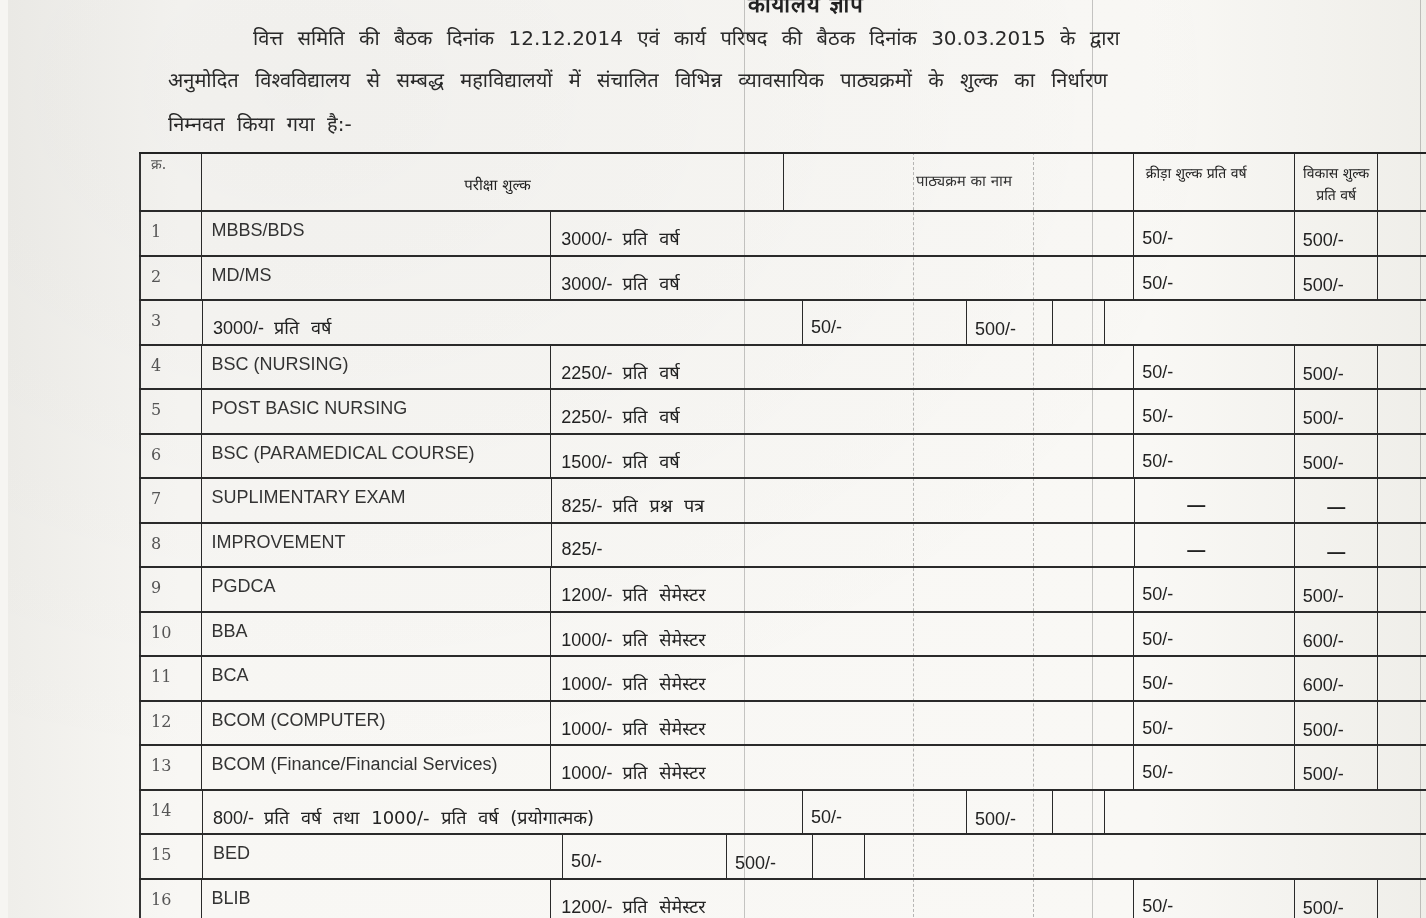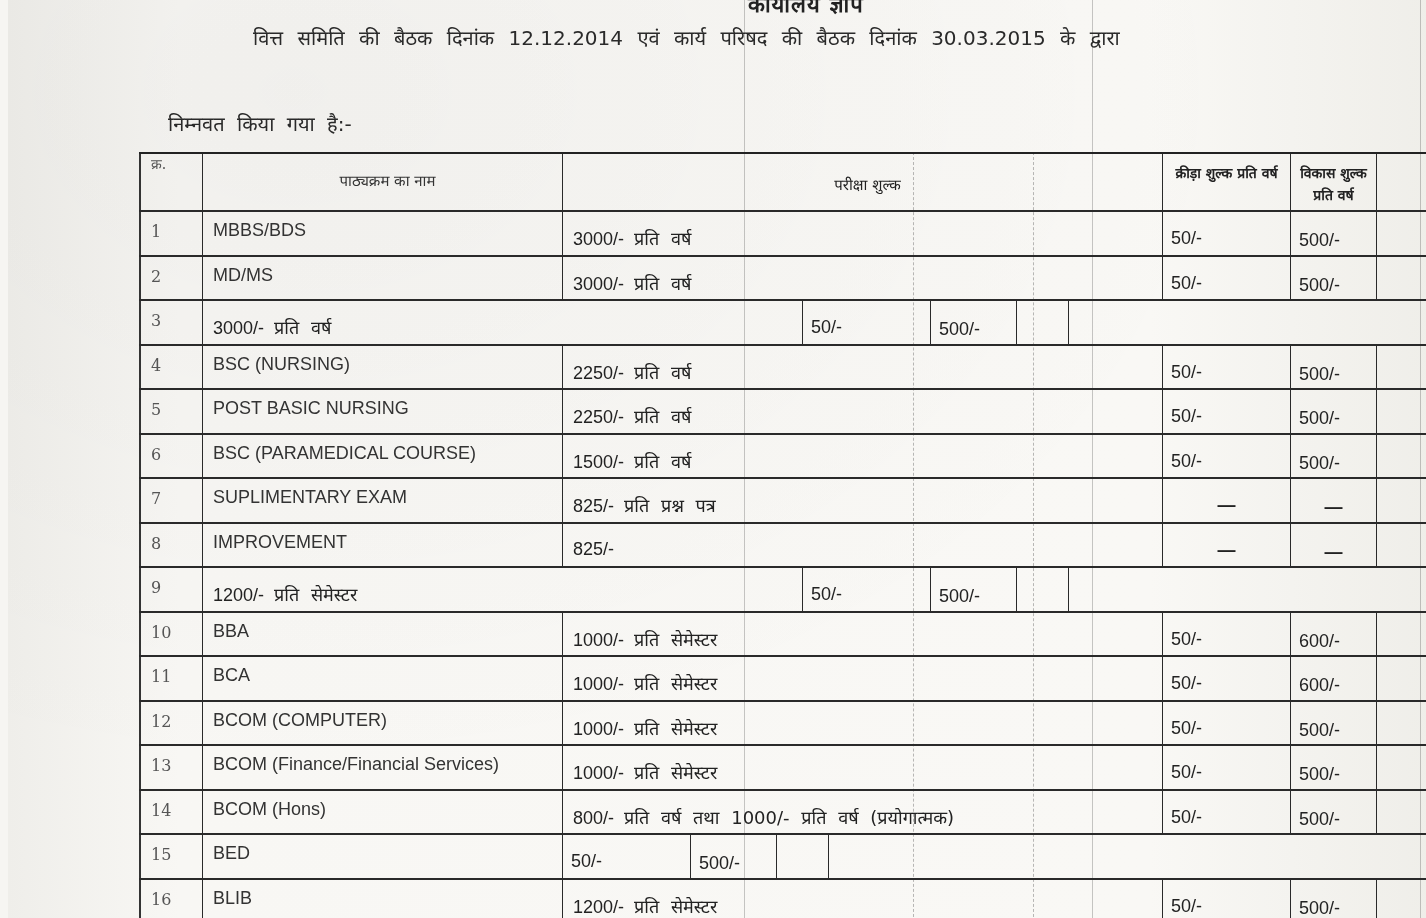--- a/index.html
+++ b/index.html
@@ -71,27 +71,27 @@
       box-sizing: border-box;
       border-left: 1.5px solid #2a2a2a;
       position: relative;
       overflow: hidden;
       white-space: nowrap;
     }
     .c-sn   { width: 63px;  border-left: 2px solid #333; font-family: "DejaVu Serif", serif; color:#555; font-size: 16px; padding: 10px 0 0 10px; }
     .c-name { width: 360px; font-family: "Liberation Sans", sans-serif; font-size: 18px; color:#333; padding: 8px 0 0 10px; }
     .c-exam { width: 600px; font-size: 18px; color:#222; padding: 14px 0 0 10px; }
     .c-sport{ width: 128px; font-size: 18px; color:#222; padding: 16px 0 0 8px; font-family: "Liberation Sans", sans-serif; }
-    .c-dev  { width: 86px;  font-size: 18px; color:#222; padding: 18px 0 0 8px; font-family: "Liberation Sans", sans-serif; }
+    .c-dev  { width: 86px;  font-size: 18px; color:#222; padding: 18px 0 0 8px; font-family: "Liberation Sans", sans-serif; margin-left: 36px; }
     .c-extra{ width: 53px; border-right: 1.5px solid #2a2a2a; }
 
     .hdr .c-sn { padding-top: 0; font-size: 14px; }
     .hdr .c-name { text-align: center; padding-top: 16px; font-family: "DejaVu Sans", sans-serif; font-size: 15px; }
     .hdr .c-exam { text-align: center; padding-top: 20px; font-size: 15px; }
-    .hdr .c-sport, .hdr .c-dev { padding: 8px 2px 0 2px; text-align: center; font-size: 14px; font-weight: bold; line-height: 22px; font-family: "DejaVu Sans", sans-serif; white-space: normal; }
+    .hdr .c-sport, .hdr .c-dev { padding: 8px 2px 0 2px; text-align: center; font-size: 14px; font-weight: normal; line-height: 22px; font-family: "DejaVu Sans", sans-serif; white-space: normal; }
 
     .exam-val { font-family: "Liberation Sans", sans-serif; }
     .exam-unit { font-family: "DejaVu Sans", sans-serif; margin-left: 10px; word-spacing: 6px; }
 
     
     .ghost {
       position: absolute; top: 152px; width: 1px; height: 770px;
       border-left: 1px dashed rgba(60,60,60,0.35);
     }
   </style>
@@ -100,30 +100,31 @@
 
 <div class="page">
 
   <div class="scanline" style="left:736px"></div>
   <div class="scanline" style="left:1084px"></div>
   <div class="scanline" style="left:1412px"></div>
 
   <div class="title">कार्यालय ज्ञाप</div>
 
   <div class="para l1">वित्त समिति की बैठक दिनांक 12.12.2014 एवं कार्य परिषद की बैठक दिनांक 30.03.2015 के द्वारा</div>
+  <div class="para l2">अनुमोदित विश्वविद्यालय से सम्बद्ध महाविद्यालयों में संचालित विभिन्न व्यावसायिक पाठ्यक्रमों के शुल्क का निर्धारण</div>
   <div class="para l3">निम्नवत किया गया है:-</div>
 
   <div class="ghost" style="left:905px"></div>
   <div class="ghost" style="left:1025px"></div>
 
   <div class="tbl">
     <div class="hdr">
       <div class="cell c-sn">क्र.</div>
+      <div class="cell c-exam">परीक्षा शुल्क</div>
       <div class="cell c-name">पाठ्यक्रम का नाम</div>
-      <div class="cell c-exam">परीक्षा शुल्क</div>
       <div class="cell c-sport">क्रीड़ा शुल्क प्रति वर्ष</div>
       <div class="cell c-dev">विकास शुल्क प्रति वर्ष</div>
       <div class="cell c-extra"></div>
     </div>
 
     <div id="rows">
         <div class="row">
     <div class="cell c-sn">1</div>
     <div class="cell c-name">MBBS/BDS</div>
     <div class="cell c-exam">
@@ -197,20 +198,21 @@
     <div class="cell c-name">IMPROVEMENT</div>
     <div class="cell c-exam">
       <span class="exam-val">825/-</span><span class="exam-unit"></span>
     </div>
     <div class="cell c-sport" style="text-align: center; padding-left: 0px; font-weight: bold;">—</div>
     <div class="cell c-dev" style="text-align: center; padding-left: 0px; font-weight: bold;">—</div>
     <div class="cell c-extra"></div>
   </div>
         <div class="row">
     <div class="cell c-sn">9</div>
+    <div class="cell c-name">PGDCA</div>
     <div class="cell c-exam">
       <span class="exam-val">1200/-</span><span class="exam-unit">प्रति सेमेस्टर</span>
     </div>
     <div class="cell c-sport">50/-</div>
     <div class="cell c-dev">500/-</div>
     <div class="cell c-extra"></div>
   </div>
         <div class="row">
     <div class="cell c-sn">10</div>
     <div class="cell c-name">BBA</div>
@@ -246,21 +248,20 @@
     <div class="cell c-name">BCOM (Finance/Financial Services)</div>
     <div class="cell c-exam">
       <span class="exam-val">1000/-</span><span class="exam-unit">प्रति सेमेस्टर</span>
     </div>
     <div class="cell c-sport">50/-</div>
     <div class="cell c-dev">500/-</div>
     <div class="cell c-extra"></div>
   </div>
         <div class="row">
     <div class="cell c-sn">14</div>
-    <div class="cell c-name">BCOM (Hons)</div>
     <div class="cell c-exam">
       <span class="exam-val">800/-</span><span class="exam-unit">प्रति वर्ष तथा 1000/- प्रति वर्ष (प्रयोगात्मक)</span>
     </div>
     <div class="cell c-sport">50/-</div>
     <div class="cell c-dev">500/-</div>
     <div class="cell c-extra"></div>
   </div>
         <div class="row">
     <div class="cell c-sn">15</div>
     <div class="cell c-name">BED</div>

